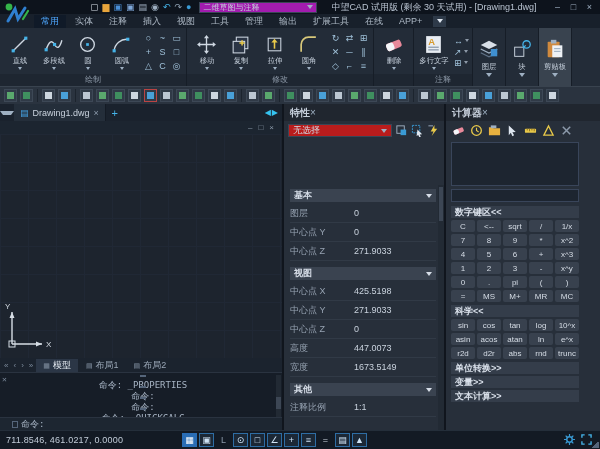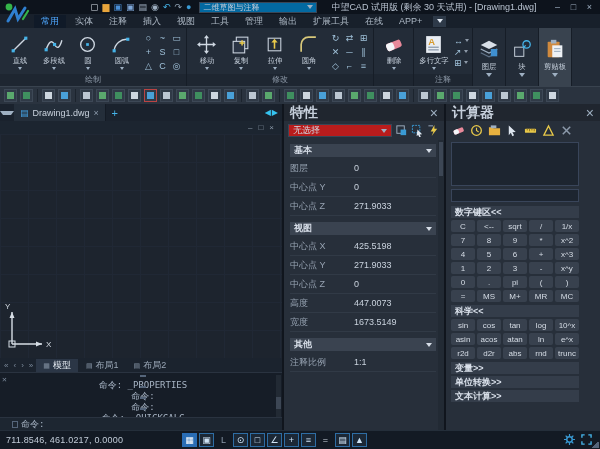--- a/index.html
+++ b/index.html
@@ -5,21 +5,21 @@
   * { margin:0; padding:0; box-sizing:border-box; }
   html,body { background:#0b0f15; }
   body { font-family:"Liberation Sans","DejaVu Sans",sans-serif; }
   #app { position:relative; width:600px; height:449px; background:#1a212c; overflow:hidden; color:#c2cbd8; }
 
   
   .titlebar { position:absolute; left:0; top:0; width:600px; height:14px; background:#0d131c; display:flex; align-items:center; font-size:9px; }
   .logo { position:absolute; left:2px; top:1px; width:30px; height:26px; z-index:5; }
   .qat { display:flex; align-items:center; gap:4px; margin-left:90px; }
   .qat span { font-size:9px; line-height:10px; cursor:default; }
-  .ws-combo { display:flex; align-items:center; justify-content:space-between; width:118px; height:11px; margin-left:8px; background:#0369a1; border:1px solid #3a4656; padding:0 3px; font-size:8px; color:#c2cbd8; }
+  .ws-combo { display:flex; align-items:center; justify-content:space-between; width:118px; height:11px; margin-left:8px; background:#a21caf; border:1px solid #3a4656; padding:0 3px; font-size:8px; color:#c2cbd8; }
   .tri-down { width:0; height:0; border-left:3px solid transparent; border-right:3px solid transparent; border-top:4px solid #9fb0c2; }
   .win-title { margin-left:14px; color:#b9c3d1; font-size:9px; white-space:nowrap; }
   .win-controls { margin-left:auto; display:flex; gap:3px; padding-right:4px; }
   .win-controls span { width:13px; text-align:center; color:#9fb0c2; font-size:9px; line-height:12px; }
 
   
   .menubar { position:absolute; left:0; top:14px; width:600px; height:14px; background:#18202b; display:flex; align-items:center; padding-left:34px; gap:2px; }
   .mtab { font-size:9px; color:#aeb9c6; padding:1px 7px; line-height:11px; }
   .mtab.active { color:#4fa8ff; background:#101a28; }
   .mtab-more { width:13px; height:11px; background:#2e3a49; display:flex; align-items:center; justify-content:center; margin-left:2px; }
@@ -81,26 +81,26 @@
   .cmd-line { height:11px; line-height:11px; font-size:9px; color:#a7b4c4; display:flex; align-items:center; gap:3px; white-space:nowrap;flex-direction:column; }
   .cmd-ico { width:6px; height:7px; border:1px solid #55657a; display:inline-block; }
   .cmd-cur { position:absolute; left:0; bottom:0; width:100%; height:13px; background:#1d2631; border-top:1px solid #2a3340; display:flex; align-items:center; gap:3px; padding-left:12px; font-size:9px; color:#a7b4c4; }
   .cmd-scroll { position:absolute; right:1px; top:2px; width:5px; height:42px; background:#222a34; }
   .cmd-scroll i { position:absolute; left:0; width:5px; height:12px; background:#3c4654; bottom:8px; display:block; }
 
   
   .panel { background:#272f3a; display:flex; flex-direction:column; }
   .props { width:162px; border-right:2px solid #10151d; }
   .calc  { width:152px; flex:1; }
-  .phead { height:17px; background:#20262f; display:flex; align-items:center; justify-content:space-between; padding:0 6px; font-size:14px; font-weight:bold; color:#c6cfdb; }
+  .phead { height:17px; background:#20262f; display:flex; align-items:center; padding:0 6px; font-size:10px; font-weight:bold; color:#c6cfdb; }
   .phead .pclose { color:#9fb0c2; font-weight:normal; }
   .ptool { height:19px; display:flex; align-items:center; gap:3px; padding:0 4px; background:#272f3a; }
   .sel-combo { flex:1; display:flex; align-items:center; justify-content:space-between; height:13px; background:#b91c1c; border:1px solid #3a4656; padding:0 4px; font-size:9px; color:#d2dae4; }
   .ptool svg, .ctool svg { width:13px; height:13px; }
-  .pbody { flex:1; position:relative; padding:4px 8px 0 6px; overflow:hidden; }
+  .pbody { flex:1; position:relative; padding:4px 8px 0 6px; overflow:hidden;margin-top:45px; }
   .vscroll { position:absolute; right:0; top:0; bottom:0; width:6px; background:#222a34; }
   .vscroll i { display:block; margin:2px 1px; width:4px; height:34px; background:#3c4654; }
   .psec { margin-bottom:6px; }
   .psec-h { height:13px; background:#3a4350; color:#d7dee8; font-size:9px; font-weight:bold; display:flex; align-items:center; justify-content:space-between; padding:0 4px; margin-bottom:2px; }
   .prow { height:19px; display:flex; align-items:center; font-size:9px; border-bottom:1px solid #313a46; }
   .prow .pl { width:64px; color:#97a3b2; white-space:nowrap; }
   .prow .pv { flex:1; color:#c9d2dd; display:flex; align-items:center; gap:3px; white-space:nowrap; }
   .swatch { width:7px; height:7px; background:#e8e8e8; display:inline-block; }
 
   .ctool { height:19px; display:flex; align-items:center; gap:4px; padding:0 5px; }
@@ -754,22 +754,22 @@
             <div class="kbtn">atan</div>
             <div class="kbtn">ln</div>
             <div class="kbtn">e^x</div>
             <div class="kbtn">r2d</div>
             <div class="kbtn">d2r</div>
             <div class="kbtn">abs</div>
             <div class="kbtn">rnd</div>
             <div class="kbtn">trunc</div>
           </div>
         <div id="cbars">
+            <div class="cbar">单位转换&gt;&gt;</div>
             <div class="cbar">变量&gt;&gt;</div>
-            <div class="cbar">单位转换&gt;&gt;</div>
             <div class="cbar">文本计算&gt;&gt;</div>
           </div>
       </div>
     </div>
   </div>
 
   <div class="statusbar">
     <span class="coords">711.8546, 461.0217, 0.0000</span>
     <div class="toggles" id="toggles">
         <div class="tg active">▦</div>

